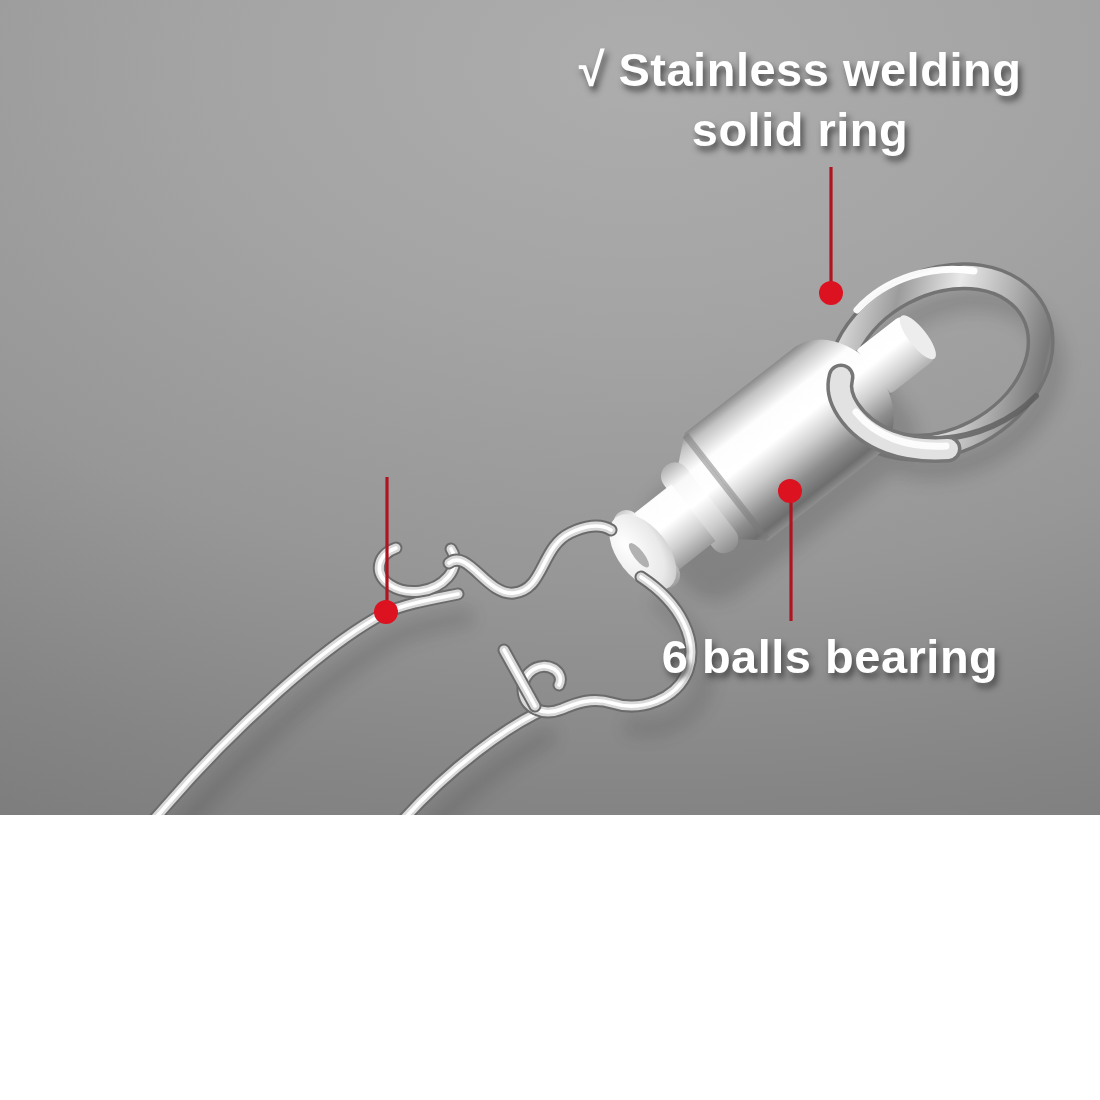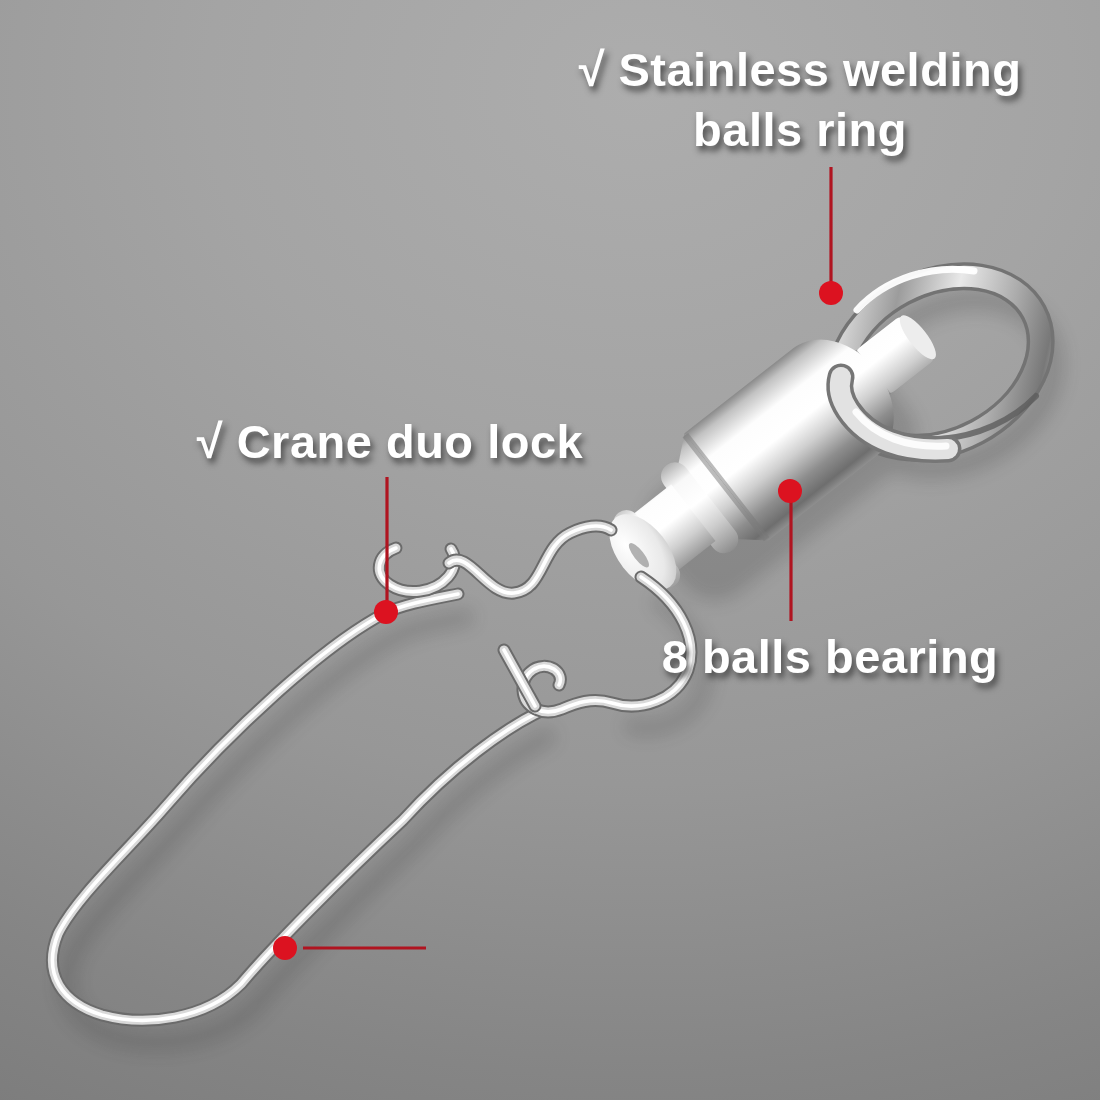--- a/index.html
+++ b/index.html
@@ -1,21 +1,21 @@
 <!DOCTYPE html>
 <html style="--accent-red: #dc1220; --leader-red: #b01420; --text-white: #ffffff;"><head>
 <meta charset="utf-8">
 <style>
   html,body{margin:0;padding:0;}
   body{
     width:1100px;height:1100px;overflow:hidden;
     font-family:"Liberation Sans",sans-serif;
   }
   .canvas{
-    position:relative;width:1100px;height:1100px;overflow:hidden;
+    position:relative;width:1100px;height:815px;overflow:hidden;
     background:radial-gradient(140% 115% at 58% 8%,
       #adadad 0%, #a4a4a4 28%, #979797 55%, #858585 78%, #777777 100%);
   }
   .canvas svg{position:absolute;left:0;top:0;}
   .callout{
     position:absolute;
     color:var(--text-white,#ffffff);
     font-weight:700;
     font-size:47px;
     line-height:1.28;
@@ -172,25 +172,22 @@
     <g>
       <circle class="dot" cx="831" cy="293" r="12"></circle>
       <circle class="dot" cx="386" cy="612" r="12"></circle>
       <circle class="dot" cx="790" cy="491" r="12"></circle>
       <circle class="dot" cx="285" cy="948" r="12"></circle>
     </g>
   </svg>
 
   <div class="callout co-solid-ring">
     <div>√ Stainless welding</div>
-    <div>balls ring</div>
+    <div>solid ring</div>
   </div>
 
-  <div class="callout co-crane">
-    <div>√ Crane duo lock</div>
-  </div>
 
   <div class="callout co-bearing">
-    <div>8 balls bearing</div>
+    <div>6 balls bearing</div>
   </div>
 
 
 </div>
 
 </body></html>

